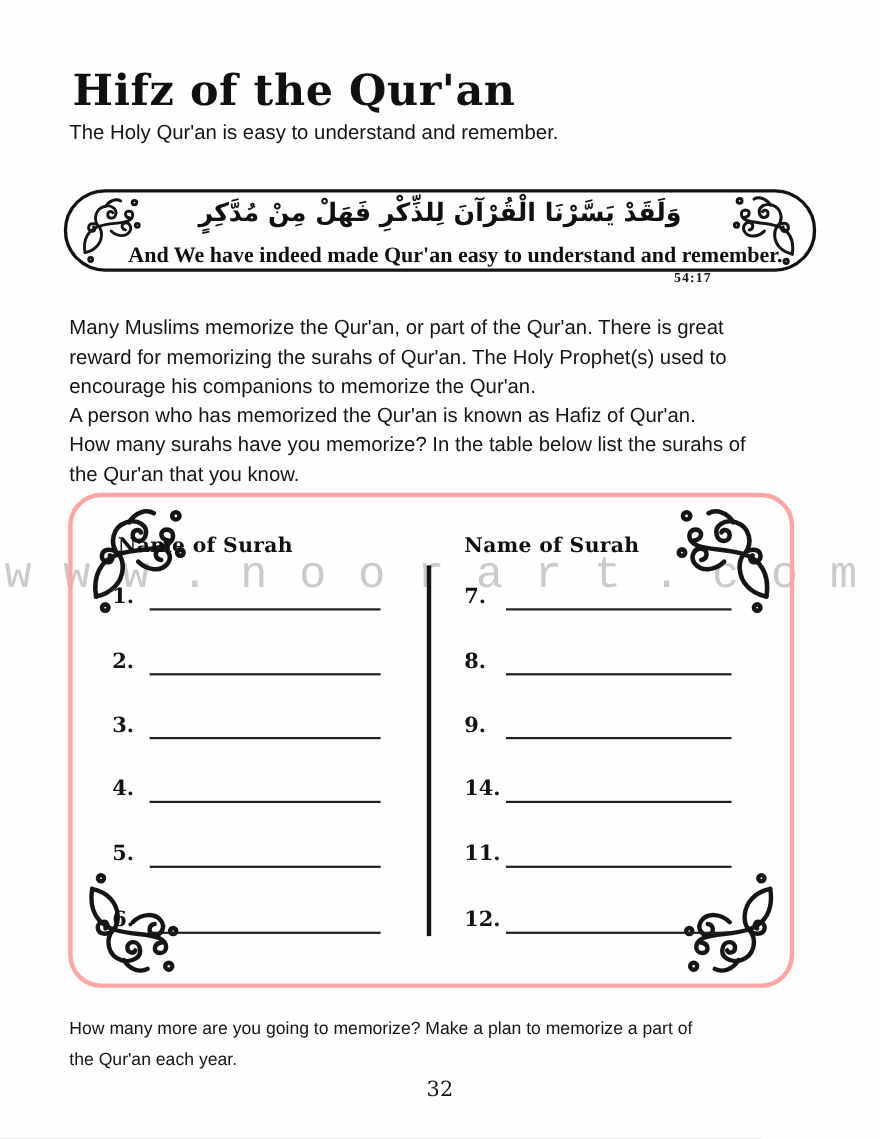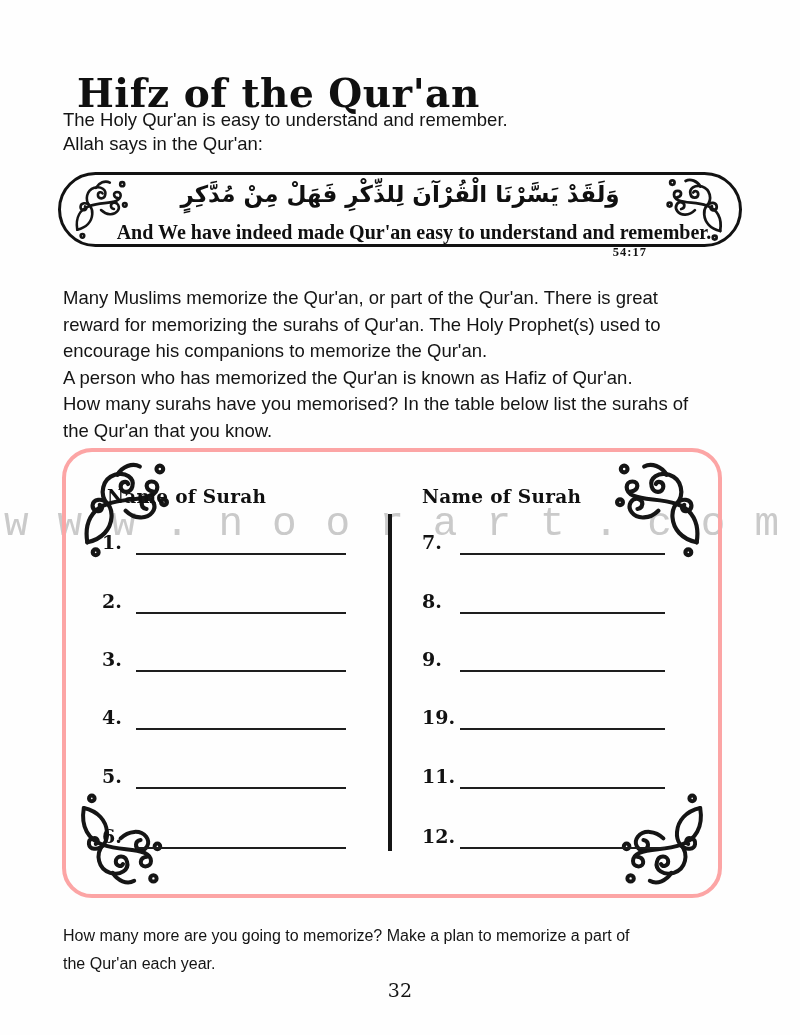--- a/index.html
+++ b/index.html
@@ -10,21 +10,21 @@
   }
   
   .watermark{
     position:absolute;top:504px;left:4px;width:796px;
     font-family:"Liberation Mono",monospace;font-size:41px;line-height:41px;
     letter-spacing:29px;white-space:nowrap;overflow:hidden;
     color:#cacaca;font-weight:400;
   }
   
   .title{
-    position:absolute;left:62px;top:59px;margin:15px;
+    position:absolute;left:62px;top:59px;margin:4px;
     font-family:"DejaVu Serif",serif;font-weight:700;
     font-size:39px;line-height:39px;letter-spacing:.5px;color:#101010;
   }
   .intro{position:absolute;left:63px;top:108px;font-size:18.5px;line-height:24px;white-space:nowrap;}
   .body-text{position:absolute;left:63px;top:285px;font-size:18.5px;line-height:26.5px;white-space:nowrap;}
   .footer-text{position:absolute;left:63px;top:922px;font-size:16px;line-height:27.5px;white-space:nowrap;}
   .page-num{
     position:absolute;left:332px;top:979px;width:80px;text-align:right;
     font-family:"DejaVu Serif",serif;font-size:19px;color:#141414;
   }
@@ -99,41 +99,40 @@
 </svg>
 
 <div class="page">
 
   <div class="watermark">www.noorart.com</div>
 
   <h1 class="title">Hifz of the Qur'an</h1>
 
   <div class="intro">
     <div>The Holy Qur'an is easy to understand and remember.</div>
-    <div>Allah says in the Qur'an:</div>
   </div>
 
   <div class="quote-box">
     <svg class="fl q-left" viewBox="0 0 120 120">
         <use href="#flourish-art"></use>
       </svg>
     <svg class="fl q-right" viewBox="0 0 120 120">
         <use href="#flourish-art"></use>
       </svg>
     <div class="arabic">وَلَقَدْ يَسَّرْنَا الْقُرْآنَ لِلذِّكْرِ فَهَلْ مِنْ مُدَّكِرٍ</div>
     <div class="translation">And We have indeed made Qur'an easy to understand and remember.</div>
     <div class="verse-ref">54:17</div>
   </div>
 
   <div class="body-text">
     <div>Many Muslims memorize the Qur'an, or part of the Qur'an. There is great</div>
     <div>reward for memorizing the surahs of Qur'an. The Holy Prophet(s) used to</div>
     <div>encourage his companions to memorize the Qur'an.</div>
     <div>A person who has memorized the Qur'an is known as Hafiz of Qur'an.</div>
-    <div>How many surahs have you memorised? In the table below list the surahs of</div>
+    <div>How many surahs have you memorize? In the table below list the surahs of</div>
     <div>the Qur'an that you know.</div>
   </div>
 
   <div class="surah-box">
     <svg class="fl tl" viewBox="0 0 120 120">
         <use href="#flourish-art"></use>
       </svg>
     <svg class="fl tr" viewBox="0 0 120 120">
         <use href="#flourish-art"></use>
       </svg>
@@ -179,21 +178,21 @@
     </div>
     <div class="row right r1">
       <span class="num">8.</span>
       <span class="blank"></span>
     </div>
     <div class="row right r2">
       <span class="num">9.</span>
       <span class="blank"></span>
     </div>
     <div class="row right r3">
-      <span class="num">19.</span>
+      <span class="num">14.</span>
       <span class="blank"></span>
     </div>
     <div class="row right r4">
       <span class="num">11.</span>
       <span class="blank"></span>
     </div>
     <div class="row right r5">
       <span class="num">12.</span>
       <span class="blank"></span>
     </div>

